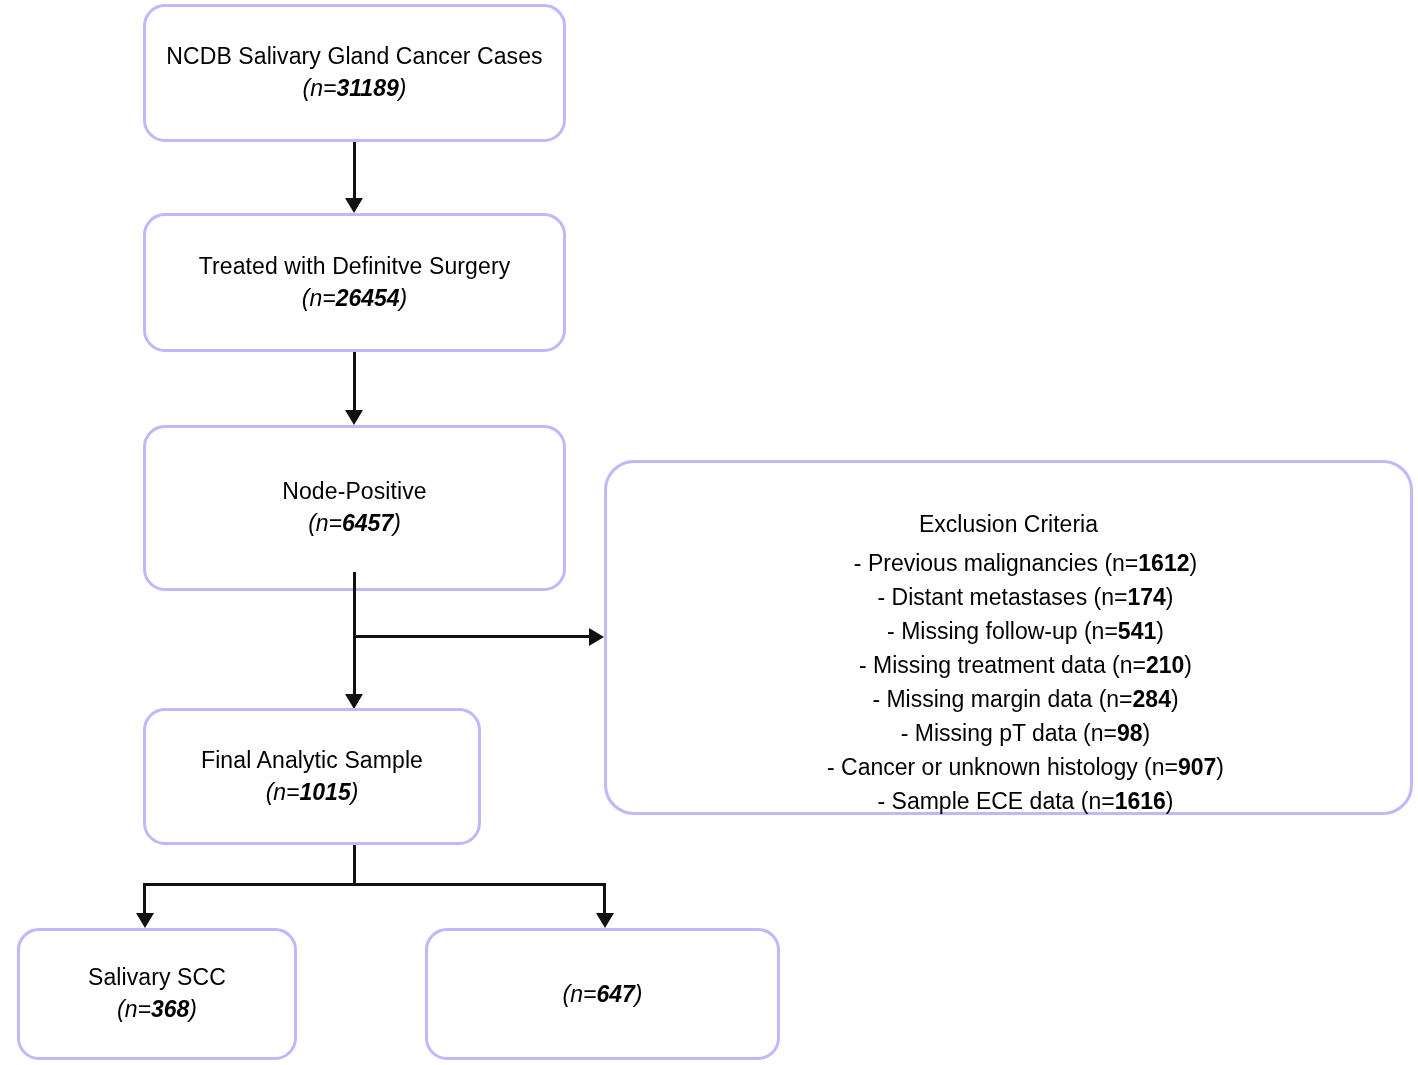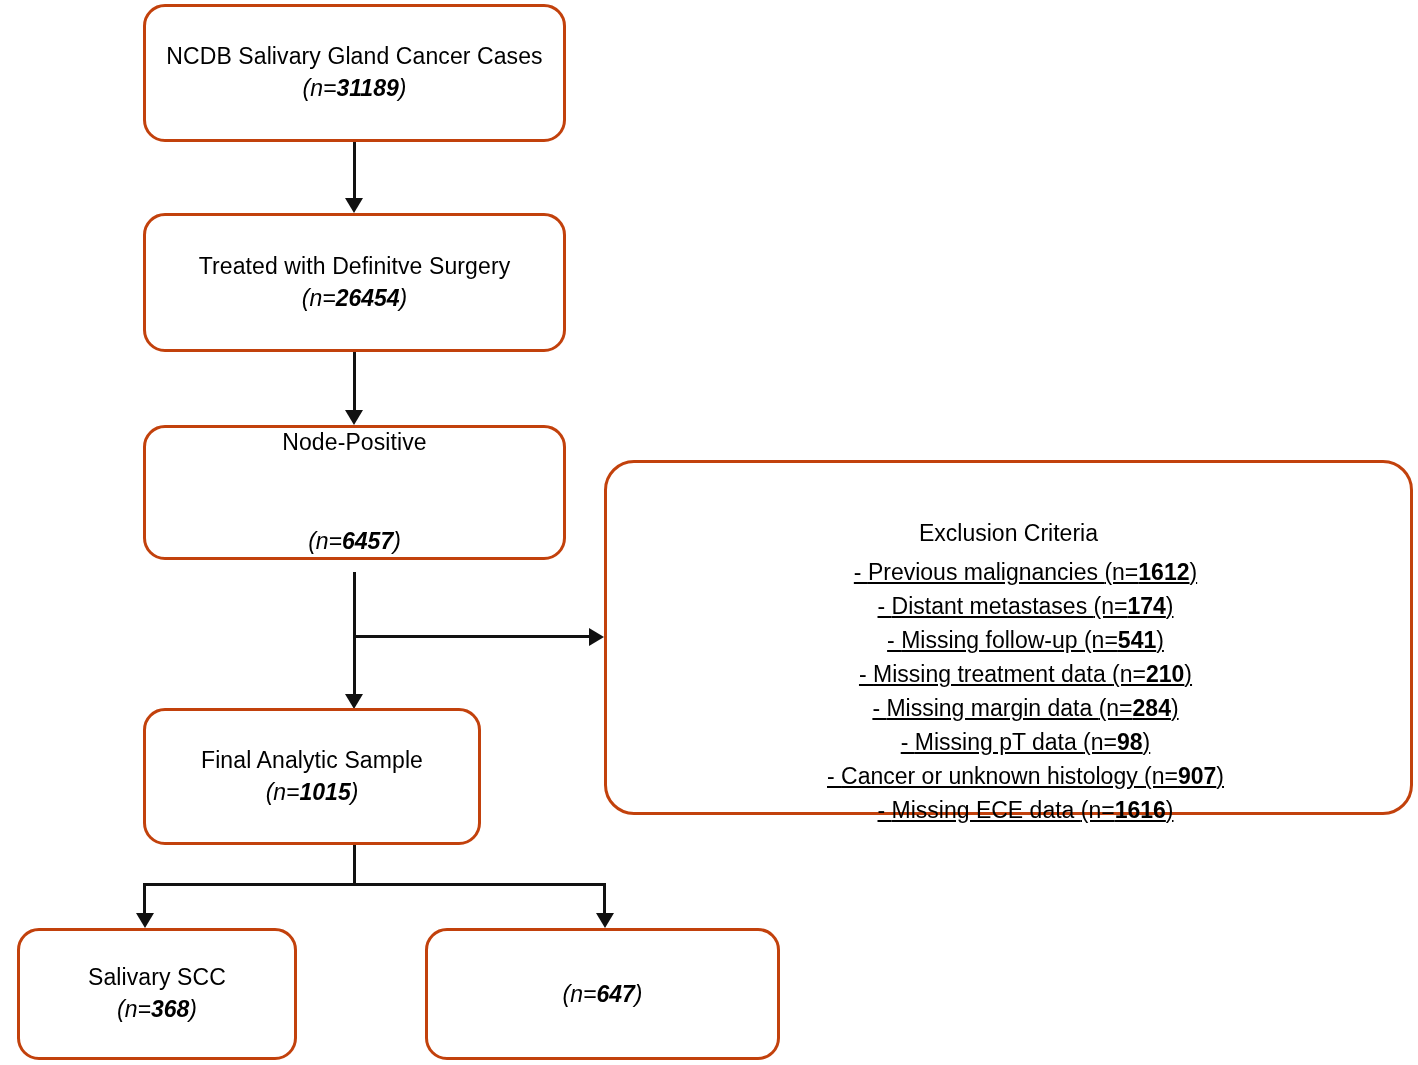--- a/index.html
+++ b/index.html
@@ -14,21 +14,21 @@
   #canvas {
     position: relative;
     width: 1418px;
     height: 1065px;
     background: #ffffff;
     overflow: hidden;
   }
   .node {
     position: absolute;
     box-sizing: border-box;
-    border: 3px solid #c2410c;
+    border: 3px solid #c4b5fd;
     border-radius: 22px;
     background: #ffffff;
     display: flex;
     flex-direction: column;
     align-items: center;
     justify-content: center;
     text-align: center;
   }
   .node .line1 {
     font-size: 23px;
@@ -41,43 +41,42 @@
     line-height: 1.3;
     margin-top: 2px;
     white-space: nowrap;
     font-style: italic;
   }
   .node .line2 b { font-weight: 700; }
 
   
   #box-ncdb      { left: 143px; top: 4px;   width: 423px; height: 138px; }
   #box-surgery   { left: 143px; top: 213px; width: 423px; height: 139px; }
-  #box-nodepos   { left: 143px; top: 425px; width: 423px; height: 135px; justify-content: space-between; }
+  #box-nodepos   { left: 143px; top: 425px; width: 423px; height: 166px; }
   #box-final     { left: 143px; top: 708px; width: 338px; height: 137px; }
   #box-scc       { left: 17px;   top: 928px; width: 280px; height: 132px; }
   #box-nonsq     { left: 425px; top: 928px; width: 355px; height: 132px; }
 
   
   #box-exclusion {
     left: 604px; top: 460px; width: 809px; height: 355px;
     border-radius: 30px;
     display: block;
-    padding: 17px;
+    padding: 8px;
   }
   #box-exclusion .excl-title {
     font-size: 23px;
     text-align: center;
     margin-top: 40px;
     margin-bottom: 6px;
   }
   #box-exclusion .excl-list {
     list-style: none;
     margin: 8px;
     padding: 0 0 0 34px;
-    text-decoration: underline;
   }
   #box-exclusion .excl-list li {
     font-size: 23px;
     line-height: 1.48;
     white-space: nowrap;
   }
   #box-exclusion .excl-list li b { font-weight: 700; }
 
   
   .conn {
@@ -137,21 +136,21 @@
   <div class="node" id="box-exclusion">
     <div class="excl-title">Exclusion Criteria</div>
     <ul class="excl-list">
       <li><span>- </span><span>Previous malignancies </span><span>(n=</span><b>1612</b><span>)</span></li>
       <li><span>- </span><span>Distant metastases </span><span>(n=</span><b>174</b><span>)</span></li>
       <li><span>- </span><span>Missing follow-up </span><span>(n=</span><b>541</b><span>)</span></li>
       <li><span>- </span><span>Missing treatment data </span><span>(n=</span><b>210</b><span>)</span></li>
       <li><span>- </span><span>Missing margin data </span><span>(n=</span><b>284</b><span>)</span></li>
       <li><span>- </span><span>Missing pT data </span><span>(n=</span><b>98</b><span>)</span></li>
       <li><span>- </span><span>Cancer or unknown histology </span><span>(n=</span><b>907</b><span>)</span></li>
-      <li><span>- </span><span>Missing ECE data </span><span>(n=</span><b>1616</b><span>)</span></li>
+      <li><span>- </span><span>Sample ECE data </span><span>(n=</span><b>1616</b><span>)</span></li>
     </ul>
   </div>
 
   <div class="node" id="box-final">
     <div class="line1">Final Analytic Sample</div>
     <div class="line2"><span>(n=</span><b>1015</b><span>)</span></div>
   </div>
 
   <div class="conn vline" style="left:353px; top:845px; height:40px;"></div>
   <div class="conn hline" style="left:143px; top:883px; width:463px;"></div>

